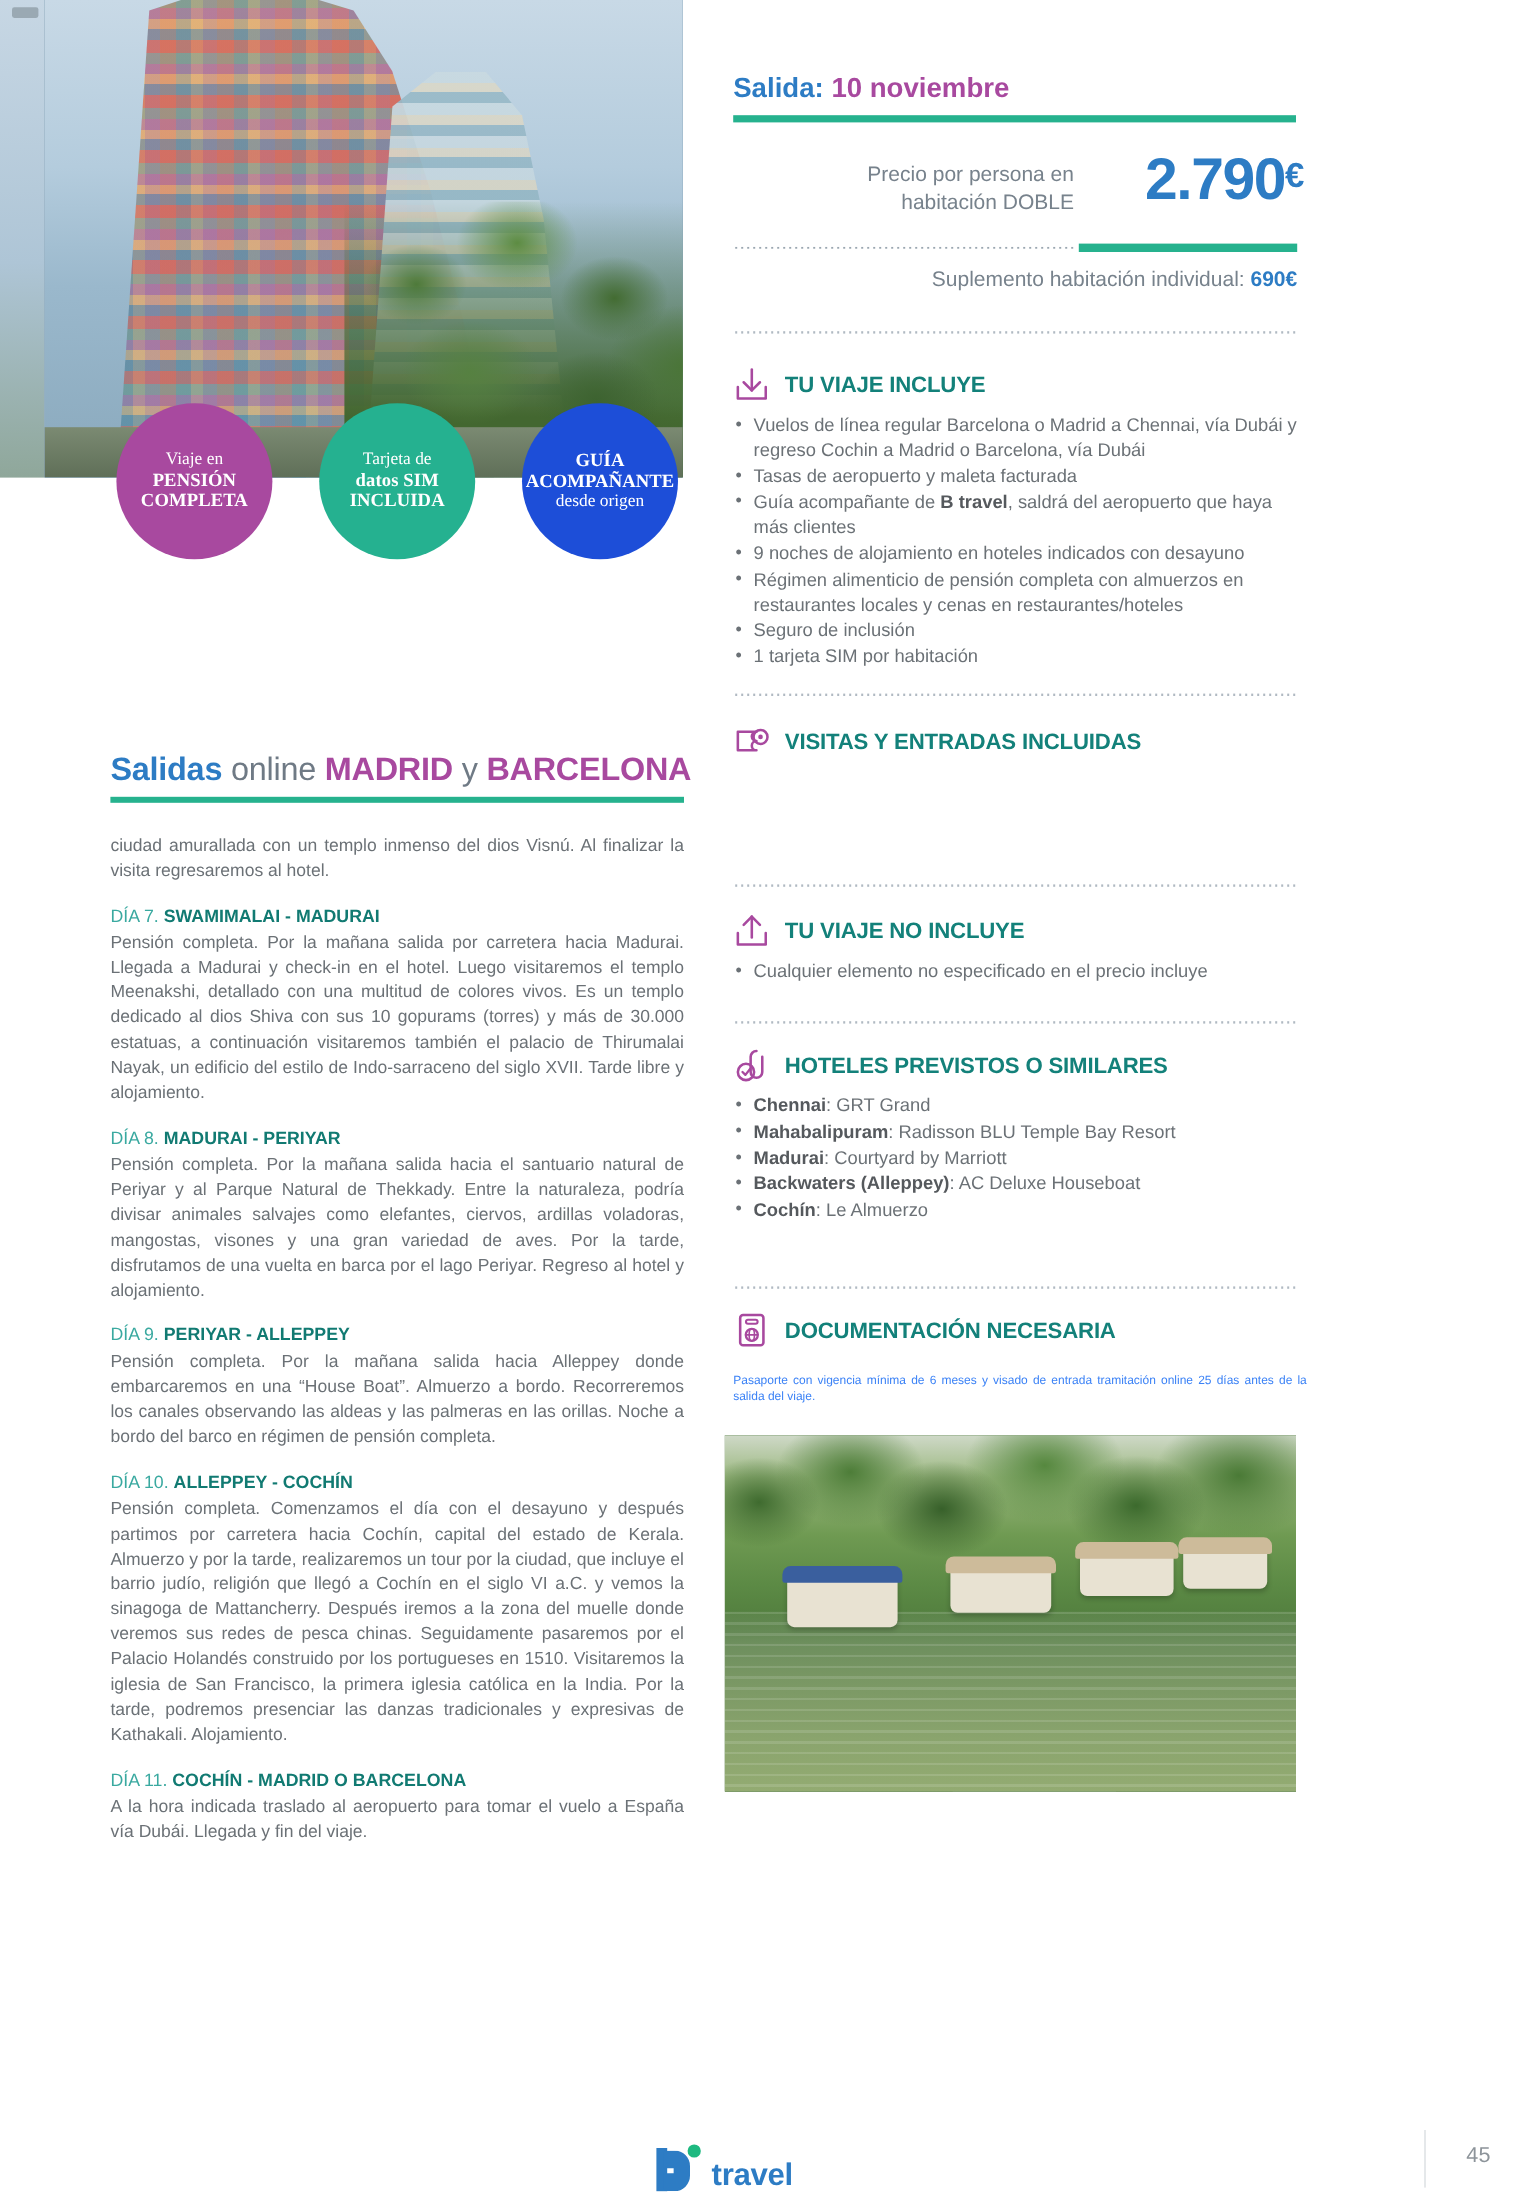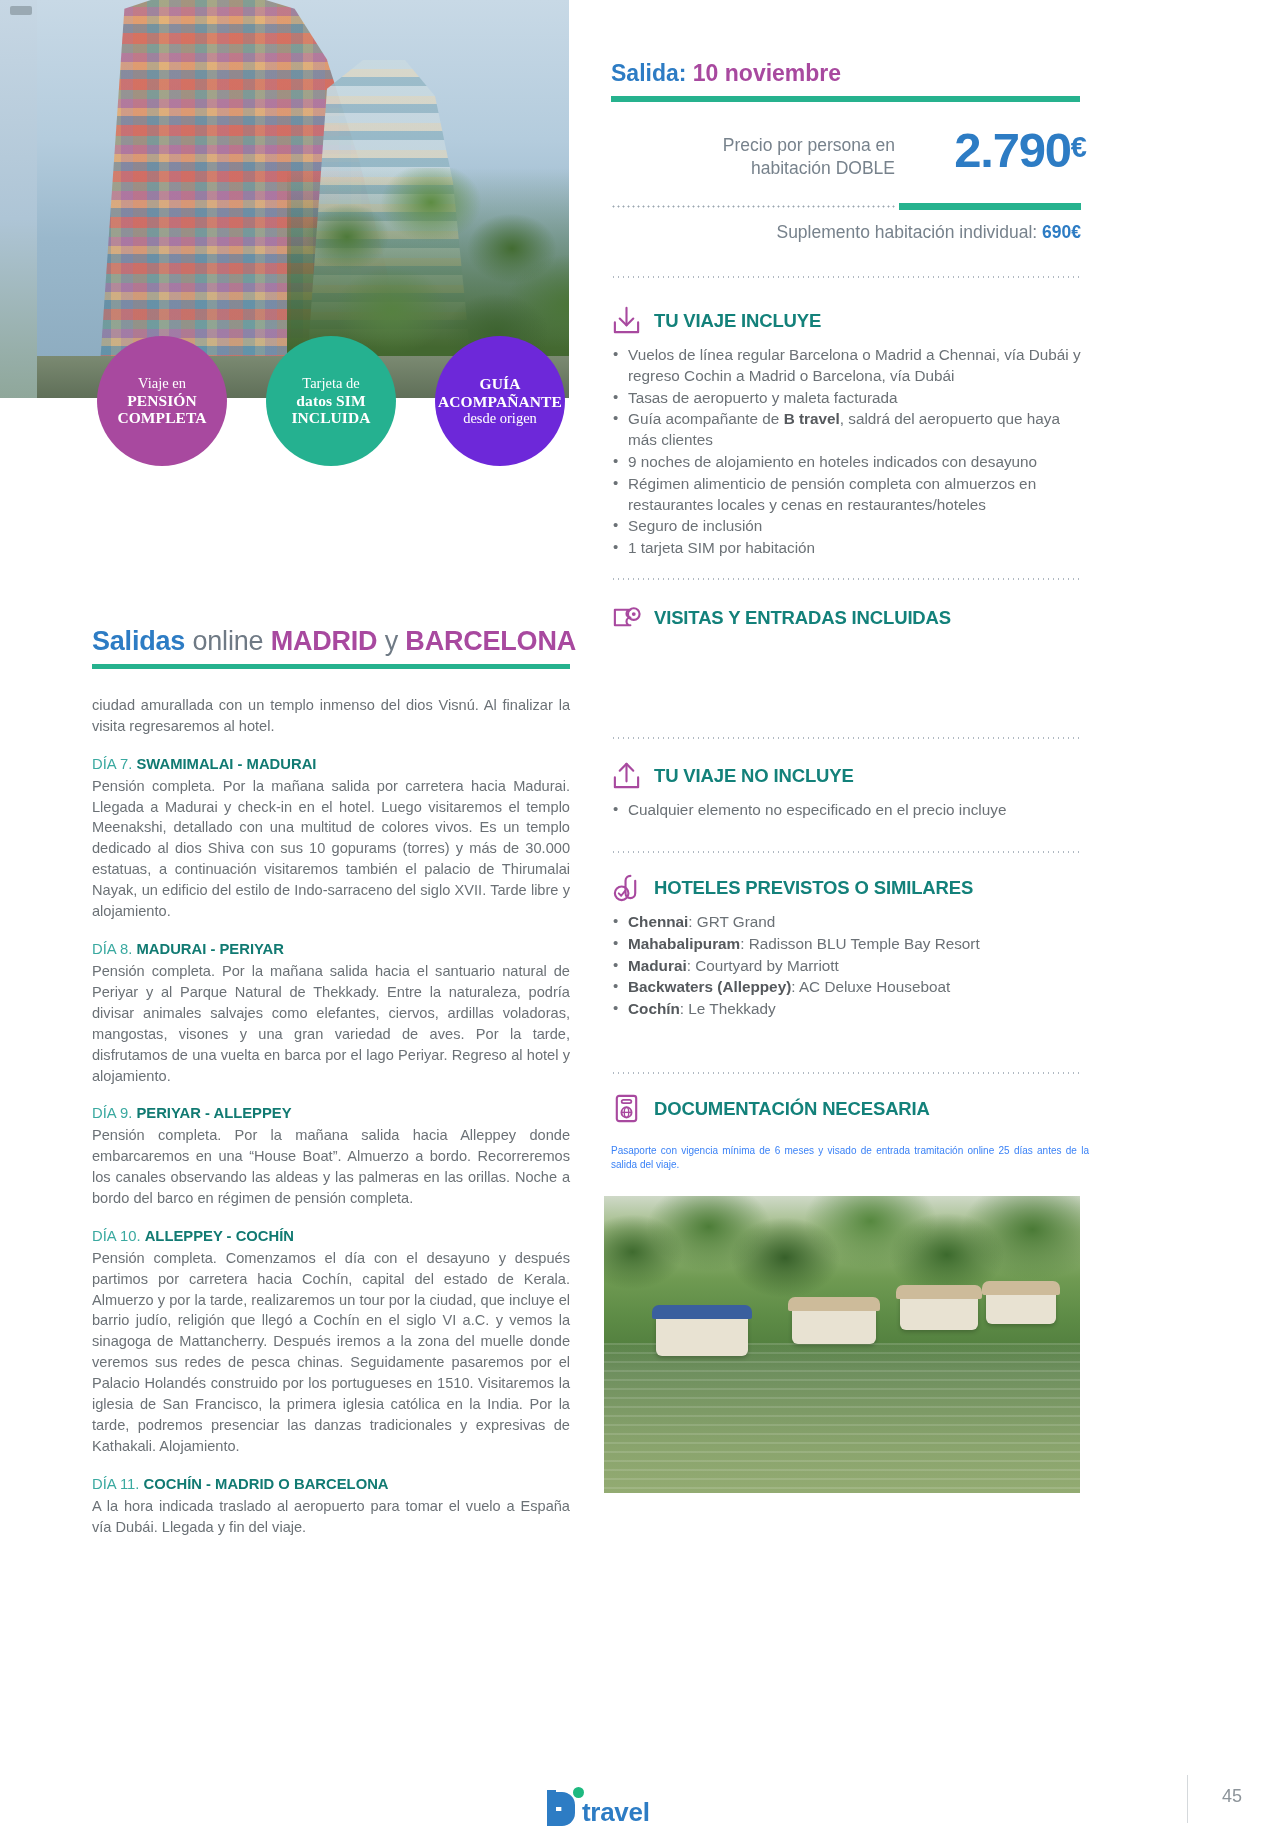--- a/index.html
+++ b/index.html
@@ -124,21 +124,21 @@
     text-align: right;
     color: #ffffff;
     line-height: 1.14;
     padding: 0 8px;
     font-family: Liberation Serif, serif;
   }
   .circle .ln { display: block; font-size: 14.5px; font-weight: 400; }
   .circle .ln.b { font-size: 15.5px; font-weight: 700; letter-spacing: .1px; }
   .c1 { left: 0px;   background: #a8499f; }
   .c2 { left: 169px; background: #25b190; }
-  .c3 { left: 338px; background: #6d28d9; }
+  .c3 { left: 338px; background: #1d4ed8; }
 
   
   .salidas-block {
     position: absolute;
     left: 92px;
     top: 626px;
     width: 478px;
   }
   .salidas-title {
     font-size: 27px;
@@ -396,21 +396,21 @@
   .bank-l { left: 0; bottom: 0; width: 190px; height: 96px; border-radius: 0 40px 0 0; }
   .bank-r { right: 0; bottom: 0; width: 150px; height: 74px; border-radius: 36px 0 0 0; }
 
   
   .footer-logo {
     position: absolute;
     left: 547px;
     top: 1790px;
     display: flex;
     align-items: flex-end;
-    gap: 5px;
+    gap: 16px;
   }
   .logo-b {
     position: relative;
     width: 30px; height: 36px;
   }
   .logo-b .bar {
     position: absolute; left: 0; top: 0; width: 9px; height: 36px; background: #2d7cc4;
   }
   .logo-b .bowl {
     position: absolute; left: 6px; top: 2px; width: 22px; height: 34px;
@@ -611,21 +611,21 @@
           <circle cx="11" cy="22" r="7" fill="none" stroke="#a8499f" stroke-width="2.2"></circle>
           <polyline points="8,22 10.5,24.5 14.5,19.5" fill="none" stroke="#a8499f" stroke-width="2" stroke-linecap="round" stroke-linejoin="round"></polyline>
         </svg>
         <div class="sec-title">HOTELES PREVISTOS O SIMILARES</div>
       </div>
       <ul>
         <li><b>Chennai</b>: <span>GRT Grand</span></li>
         <li><b>Mahabalipuram</b>: <span>Radisson BLU Temple Bay Resort</span></li>
         <li><b>Madurai</b>: <span>Courtyard by Marriott</span></li>
         <li><b>Backwaters (Alleppey)</b>: <span>AC Deluxe Houseboat</span></li>
-        <li><b>Cochín</b>: <span>Le Thekkady</span></li>
+        <li><b>Cochín</b>: <span>Le Almuerzo</span></li>
       </ul>
     </div>
 
     <div class="dotted-sep" style="top:1072px;"></div>
 
     <div class="sec" style="top:1093px;">
       <div class="sec-head">
         <svg class="sec-icon" viewBox="0 0 32 32">
           <rect x="6" y="3" width="20" height="26" rx="2.5" fill="none" stroke="#a8499f" stroke-width="2.2"></rect>
           <rect x="11" y="7" width="10" height="3.4" rx="1.7" fill="none" stroke="#a8499f" stroke-width="1.8"></rect>

